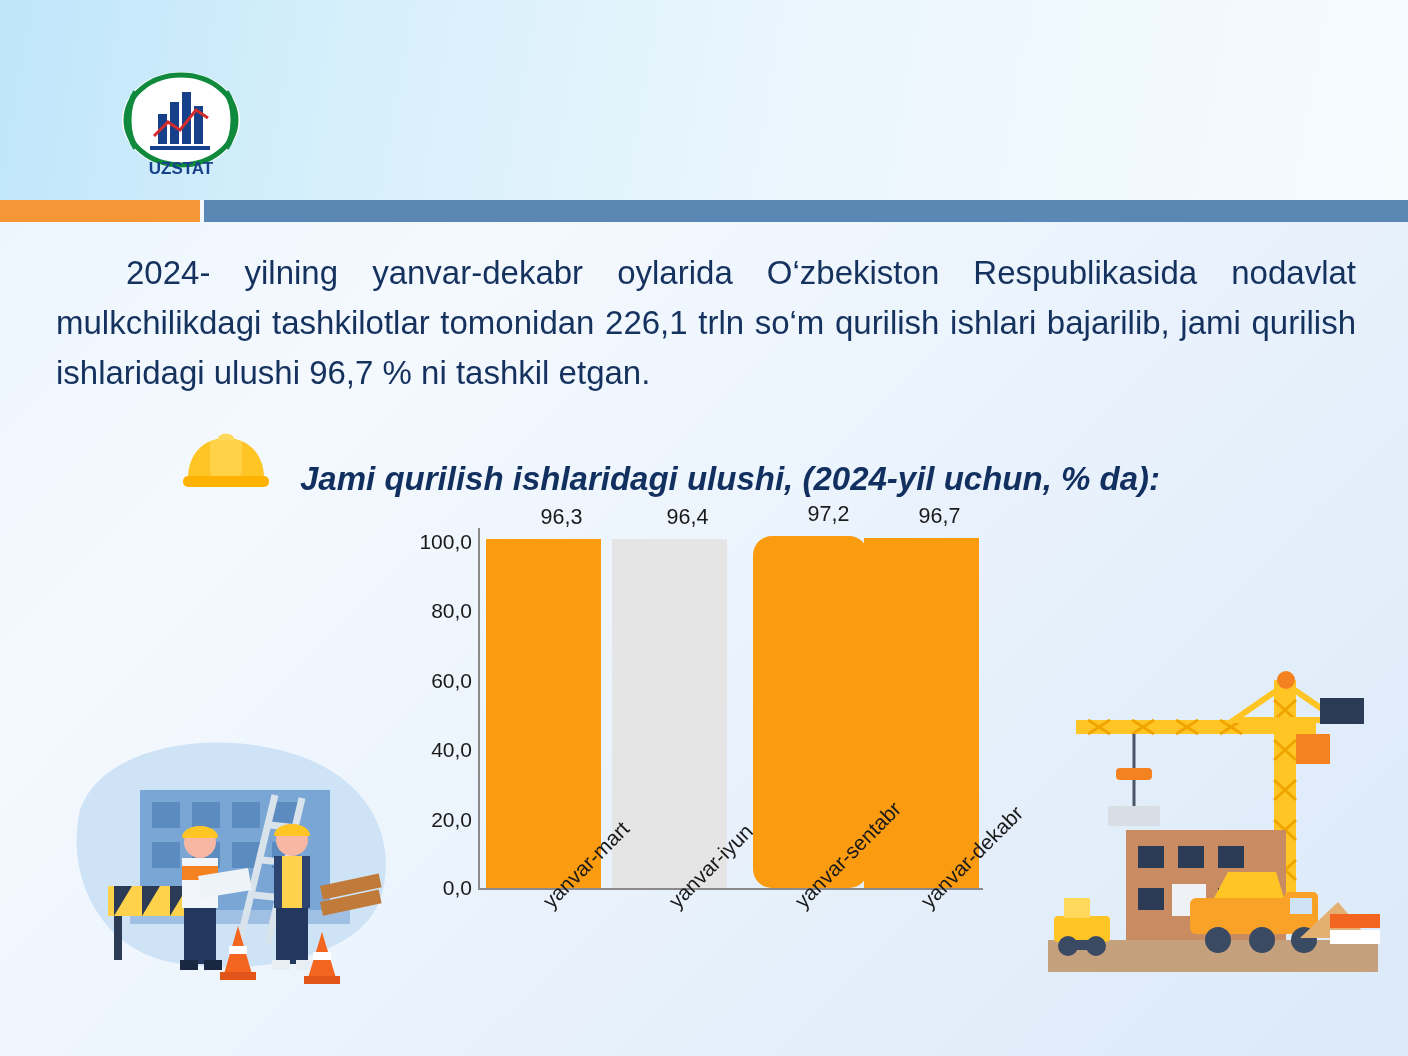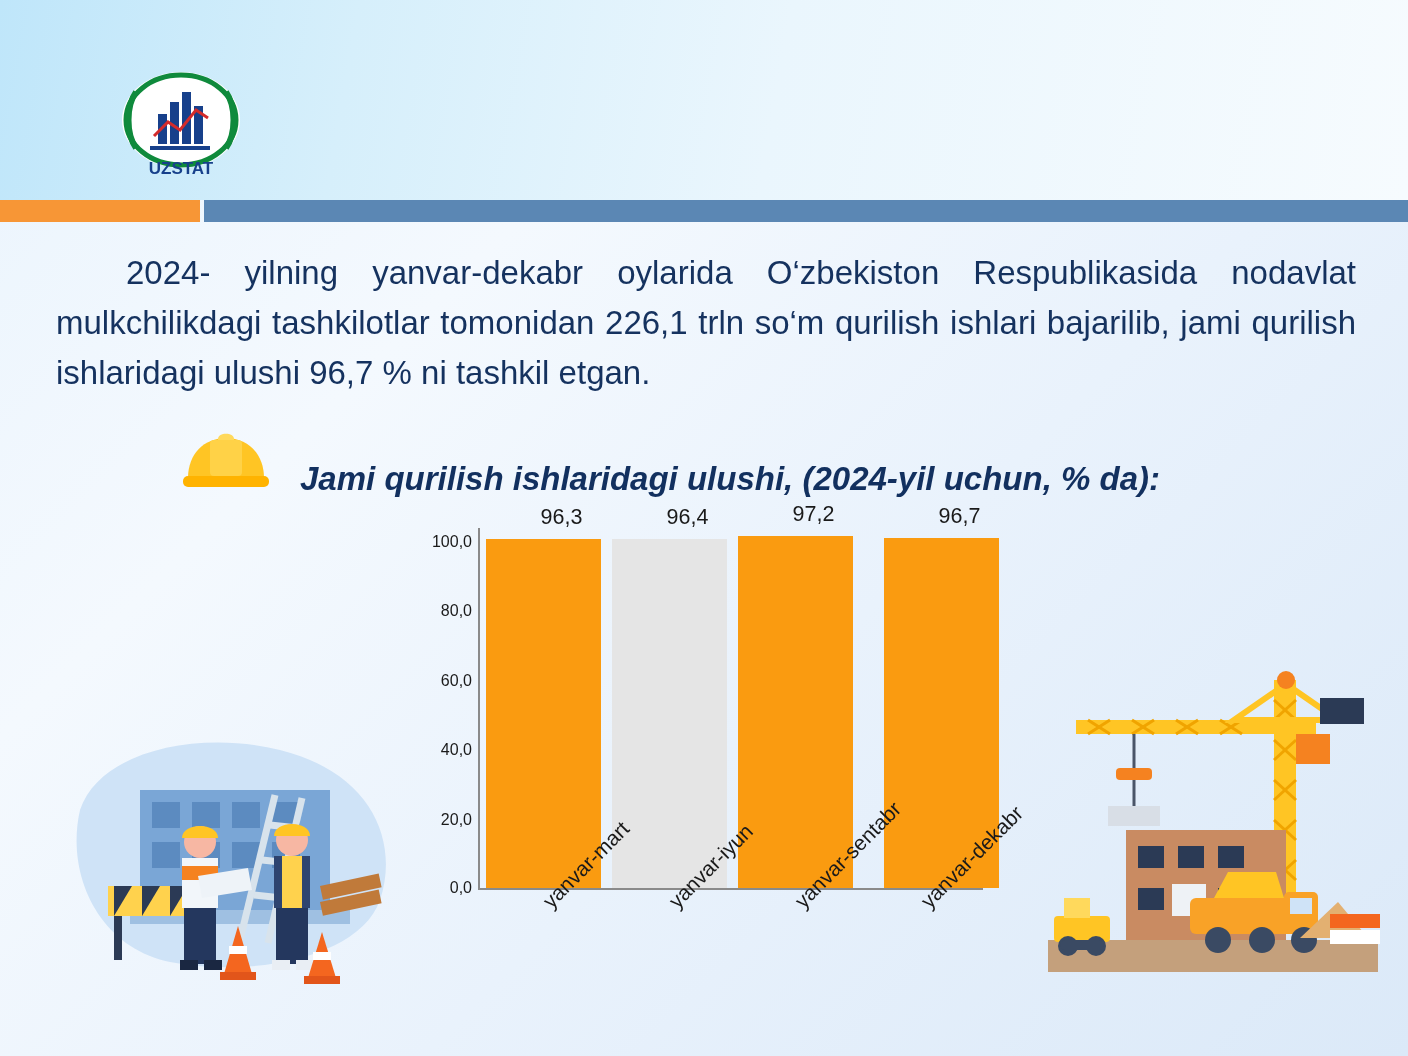--- a/index.html
+++ b/index.html
@@ -79,21 +79,21 @@
     width: 580px; height: 370px;
   }
   .y-axis-labels {
     position: absolute;
     left: 0; top: 0;
     width: 62px; height: 362px;
   }
   .y-axis-labels div {
     position: absolute;
     right: 0;
-    font-size: 16px;
+    font-size: 21px;
     color: #1a1a1a;
     transform: translateY(-50%);
     white-space: nowrap;
   }
   .plot {
     position: absolute;
     left: 68px; top: 0;
     width: 505px; height: 362px;
     border-left: 2px solid #8a8a8a;
     border-bottom: 2px solid #8a8a8a;
@@ -104,22 +104,22 @@
   }
   .bar {
     position: absolute;
     bottom: 0;
     width: 115px;
     background: #fa9b10;
     padding-left: 18px;
   }
   .bar:nth-child(1) { left: 4px; }
   .bar:nth-child(2) { left: 130px; }
-  .bar:nth-child(3) { left: 256px; }
-  .bar:nth-child(4) { left: 382px; margin-left: 20px; }
+  .bar:nth-child(3) { left: 271px; border-radius: 19px; }
+  .bar:nth-child(4) { left: 382px; }
   .bar-value {
     position: absolute;
     top: -34px;
     width: 115px;
     text-align: center;
     font-size: 21.5px;
     color: #1a1a1a;
   }
   .x-labels {
     position: absolute;

